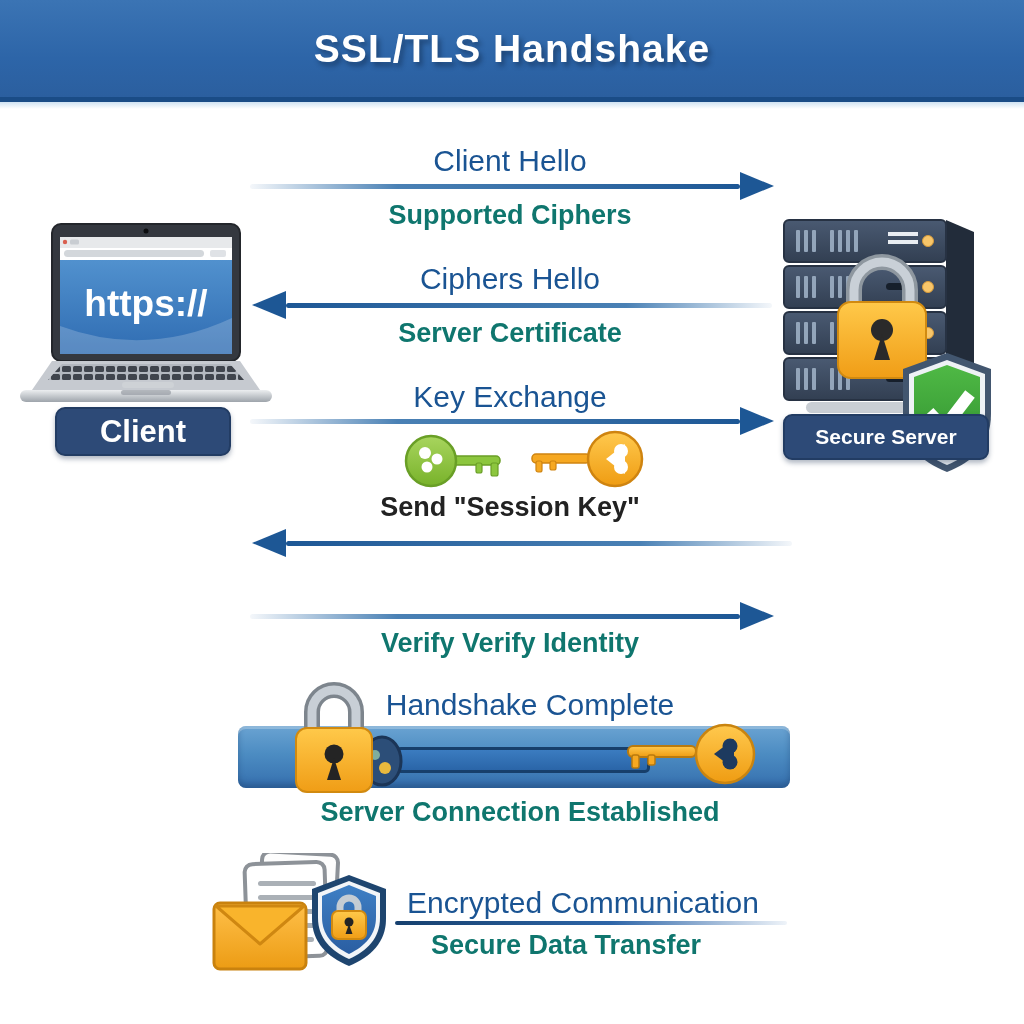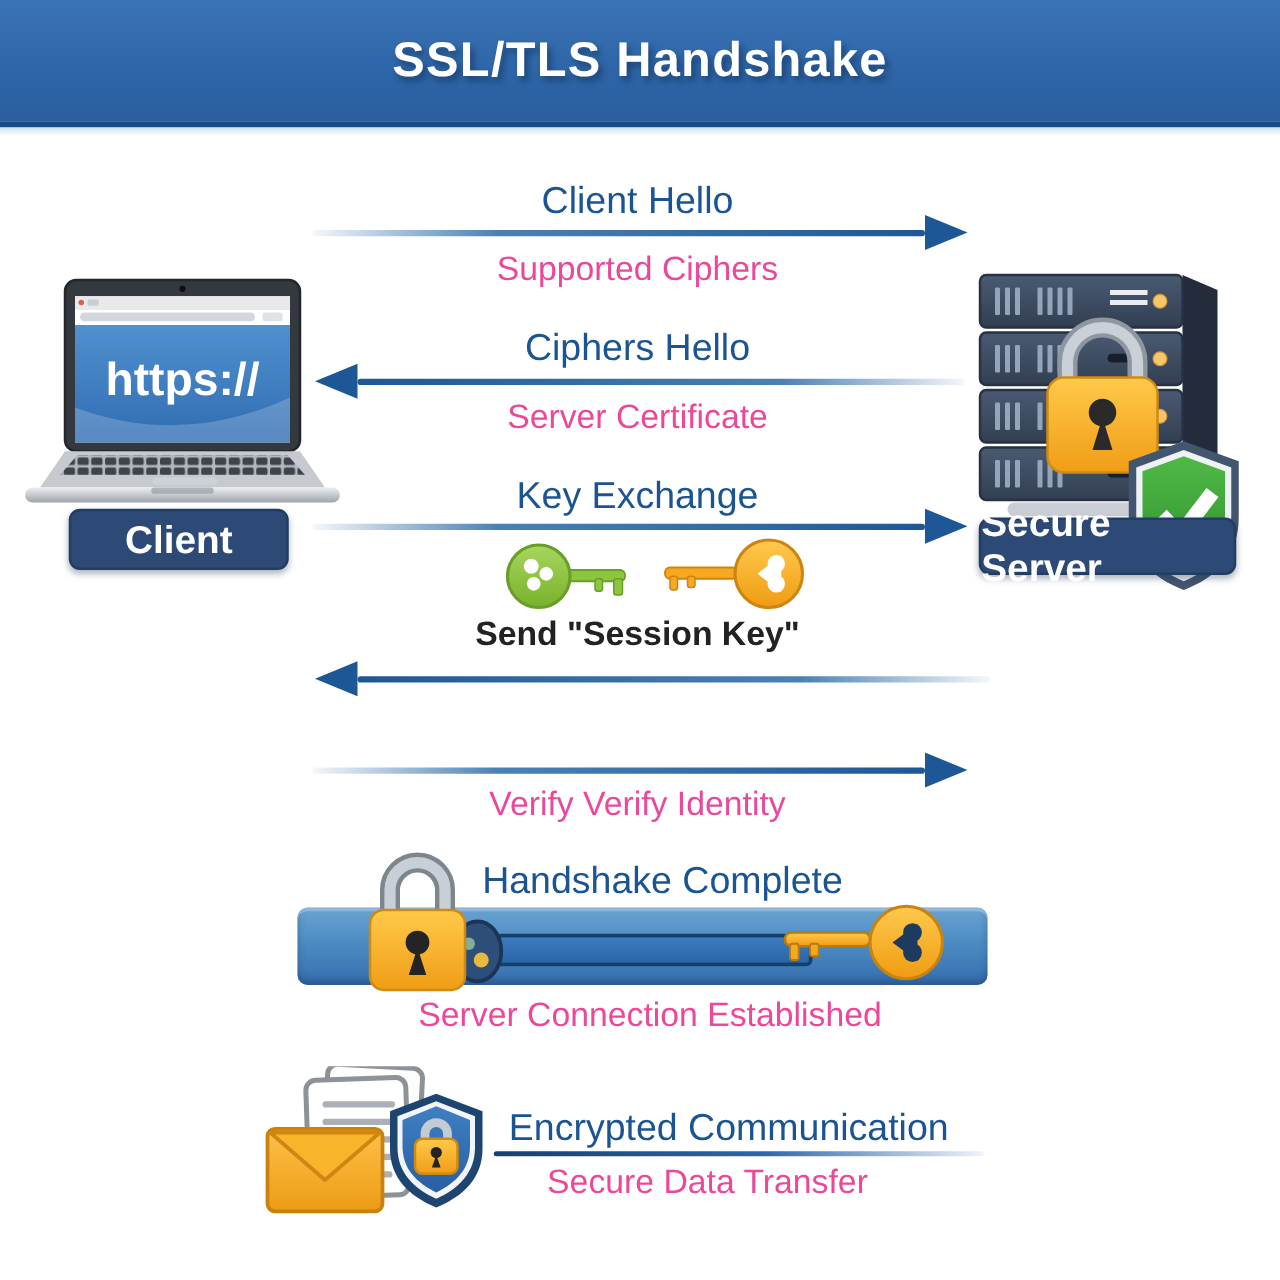--- a/index.html
+++ b/index.html
@@ -10,35 +10,35 @@
           background:linear-gradient(180deg,#3b74b4 0%,#2d65a8 60%,#2b5f9f 100%);
           border-bottom:5px solid #1a4c86;display:flex;align-items:center;justify-content:center;}
   .banner-glow{position:absolute;left:0;top:102px;width:1024px;height:7px;
           background:linear-gradient(180deg,#cfe2f2,#ffffff);}
   .banner h1{margin:0;font-size:39px;font-weight:bold;color:#ffffff;letter-spacing:1px;
           text-shadow:3px 4px 5px rgba(10,30,60,0.45);}
   
   .step-title{position:absolute;left:245px;width:530px;text-align:center;
           font-size:30px;font-weight:normal;color:#1a5493;}
   .step-sub{position:absolute;left:245px;width:530px;text-align:center;
-          font-size:27px;font-weight:normal;color:#ec4899;}
+          font-size:27px;font-weight:bold;color:#0f766e;}
   
   .arrow{position:absolute;display:flex;align-items:center;height:30px;}
   .arrow .shaft{flex:1;height:5px;border-radius:3px;}
   .arrow-right .shaft{background:linear-gradient(90deg,rgba(46,102,168,0.05),#4a81b5 30%,#1d5795);}
   .arrow-left  .shaft{background:linear-gradient(270deg,rgba(46,102,168,0.05),#4a81b5 30%,#1d5795);}
   .arrow .head{width:0;height:0;border-top:14px solid transparent;border-bottom:14px solid transparent;}
   .arrow-right .head{border-left:34px solid #1d5795;}
   .arrow-left  .head{border-right:34px solid #1d5795;}
   
   .actor-label{position:absolute;display:flex;align-items:center;justify-content:center;
           background:#2d4a77;border:2px solid #223c63;border-radius:9px;
           color:#ffffff;font-weight:bold;box-shadow:0 3px 5px rgba(30,50,80,0.35);}
-  #client-label{left:55px;top:407px;width:172px;height:45px;font-size:31px;z-index:5;}
-  #server-label{left:783px;top:414px;width:202px;height:42px;font-size:31px;z-index:6;justify-content:center;}
+  #client-label{left:55px;top:407px;width:172px;height:45px;font-size:31px;z-index:5;border-radius:10px;}
+  #server-label{left:783px;top:414px;width:202px;height:42px;font-size:21px;z-index:6;justify-content:center;}
   
   .band{position:absolute;left:238px;top:726px;width:552px;height:62px;border-radius:8px;
         background:linear-gradient(180deg,#6aa3d2 0%,#4c8cc2 45%,#356fae 100%);
         box-shadow:inset 0 3px 0 rgba(255,255,255,0.25), inset 0 -4px 6px rgba(20,50,90,0.35);z-index:1;}
   .band-shaft{position:absolute;left:396px;top:747px;width:248px;height:20px;
         background:linear-gradient(180deg,#3b7cc0,#2a65a8);border:3px solid #173f6b;border-radius:5px;z-index:2;}
   
   .abs{position:absolute;}
   .line6{position:absolute;left:395px;top:921px;width:392px;height:4px;border-radius:2px;
         background:linear-gradient(90deg,#16406e,#2d65a8 55%,rgba(120,160,205,0.12));}

